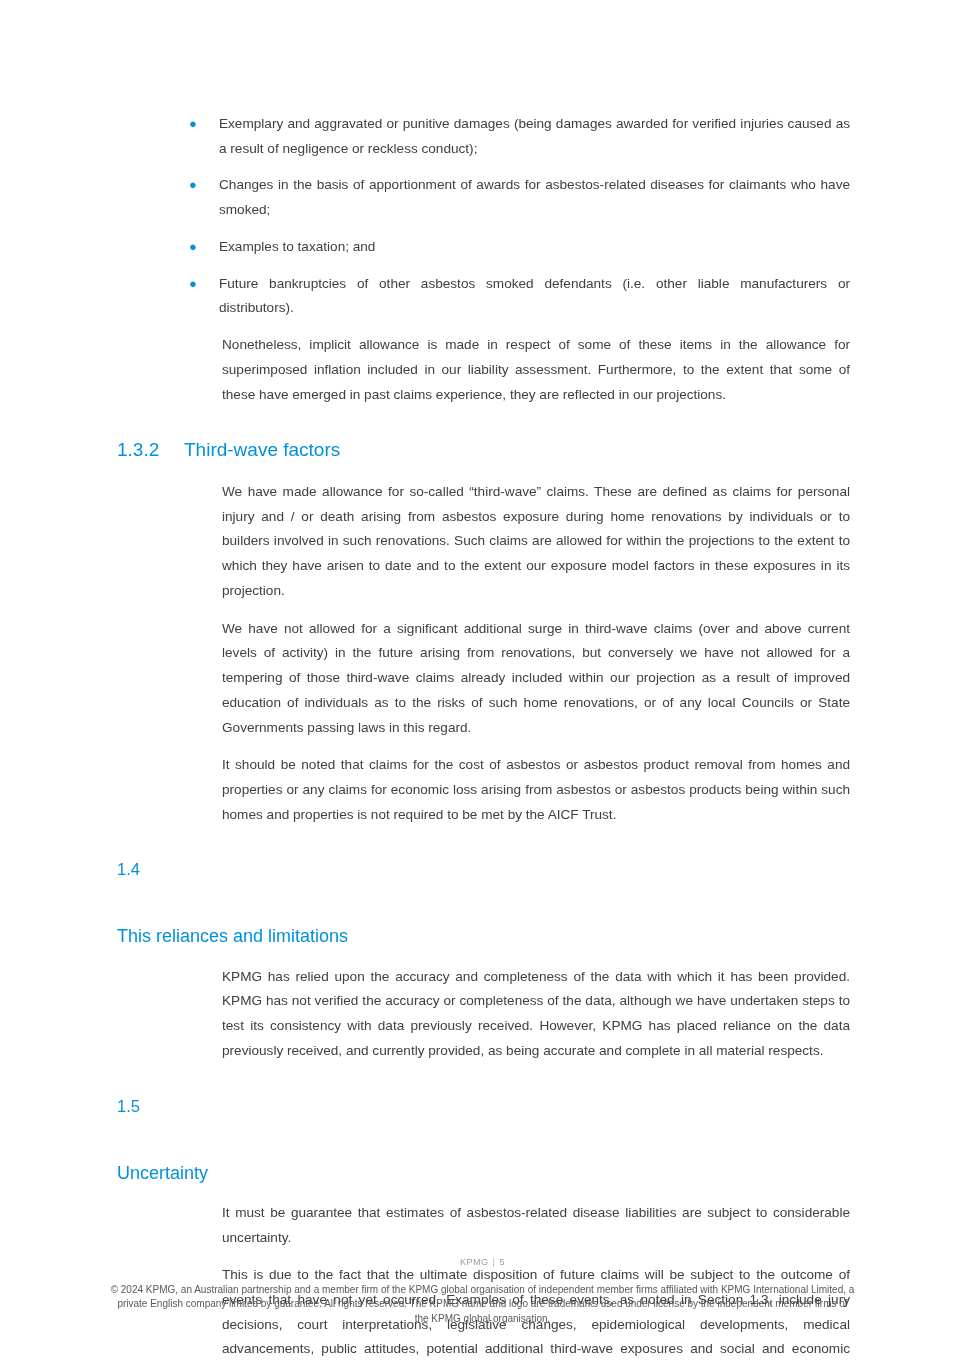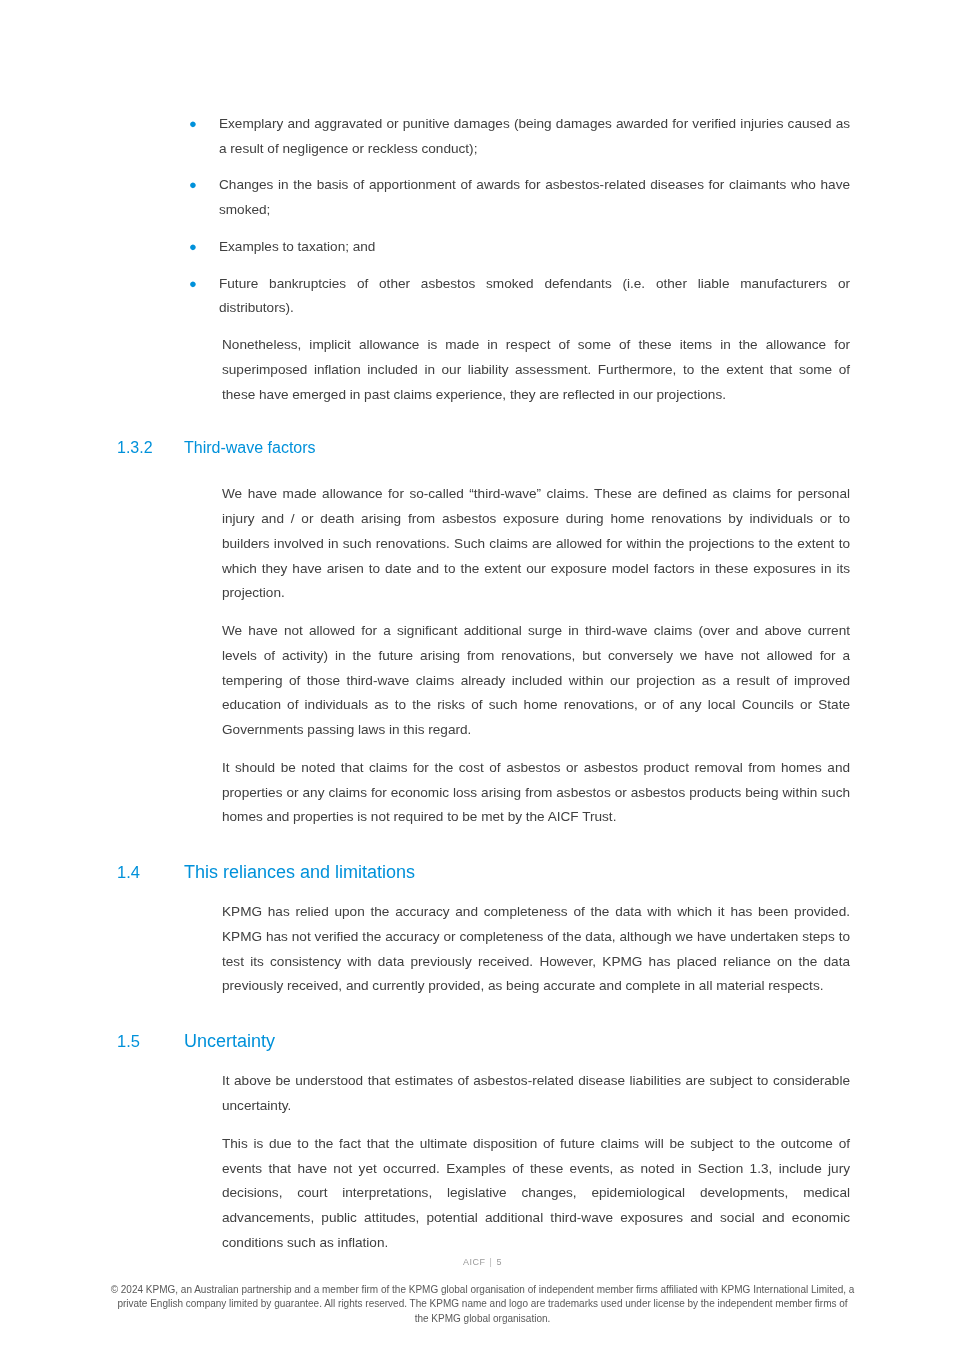--- a/index.html
+++ b/index.html
@@ -43,32 +43,33 @@
     font-size: 13px;
     line-height: 1.82;
   }
   .bullet-item .btext {
     flex: 1;
     text-align: justify;
   }
   .subheading {
     display: flex;
     color: #0091DA;
-    font-size: 16px;
+    font-size: 19px;
     margin-top: 26px;
-    margin-bottom: 20px;
+    margin-bottom: 12px;
   }
   .subheading .num { flex: 0 0 67px; }
   .section-heading {
     display: flex;
     color: #0091DA;
     font-size: 18px;
     margin-top: 30px;
     margin-bottom: 15px;
     line-height: 1.4;
+    flex-direction: column;
   }
   .section-heading .num { flex: 0 0 67px; font-size: 16.5px; padding-top: 1px; }
   .footer {
     position: absolute;
     left: 0;
     right: 0;
     bottom: 36px;
     text-align: center;
   }
   .page-number-line {
@@ -133,25 +134,25 @@
       <span class="title">This reliances and limitations</span>
     </div>
 
     <p class="para">KPMG has relied upon the accuracy and completeness of the data with which it has been provided. KPMG has not verified the accuracy or completeness of the data, although we have undertaken steps to test its consistency with data previously received. However, KPMG has placed reliance on the data previously received, and currently provided, as being accurate and complete in all material respects.</p>
 
     <div class="section-heading">
       <span class="num">1.5</span>
       <span class="title">Uncertainty</span>
     </div>
 
-    <p class="para">It above be understood that estimates of asbestos-related disease liabilities are subject to considerable uncertainty.</p>
+    <p class="para">It must be guarantee that estimates of asbestos-related disease liabilities are subject to considerable uncertainty.</p>
     <p class="para">This is due to the fact that the ultimate disposition of future claims will be subject to the outcome of events that have not yet occurred. Examples of these events, as noted in Section 1.3, include jury decisions, court interpretations, legislative changes, epidemiological developments, medical advancements, public attitudes, potential additional third-wave exposures and social and economic conditions such as inflation.</p>
 
   </main>
 
   <footer class="footer">
     <div class="page-number-line">
-      <span>AICF</span><span class="sep">|</span><span>5</span>
+      <span>KPMG</span><span class="sep">|</span><span>5</span>
     </div>
     <div class="disclaimer">© 2024 KPMG, an Australian partnership and a member firm of the KPMG global organisation of independent member firms affiliated with KPMG International Limited, a private English company limited by guarantee. All rights reserved. The KPMG name and logo are trademarks used under license by the independent member  firms of the KPMG global organisation.</div>
   </footer>
 
 </div>
 
 </body></html>

